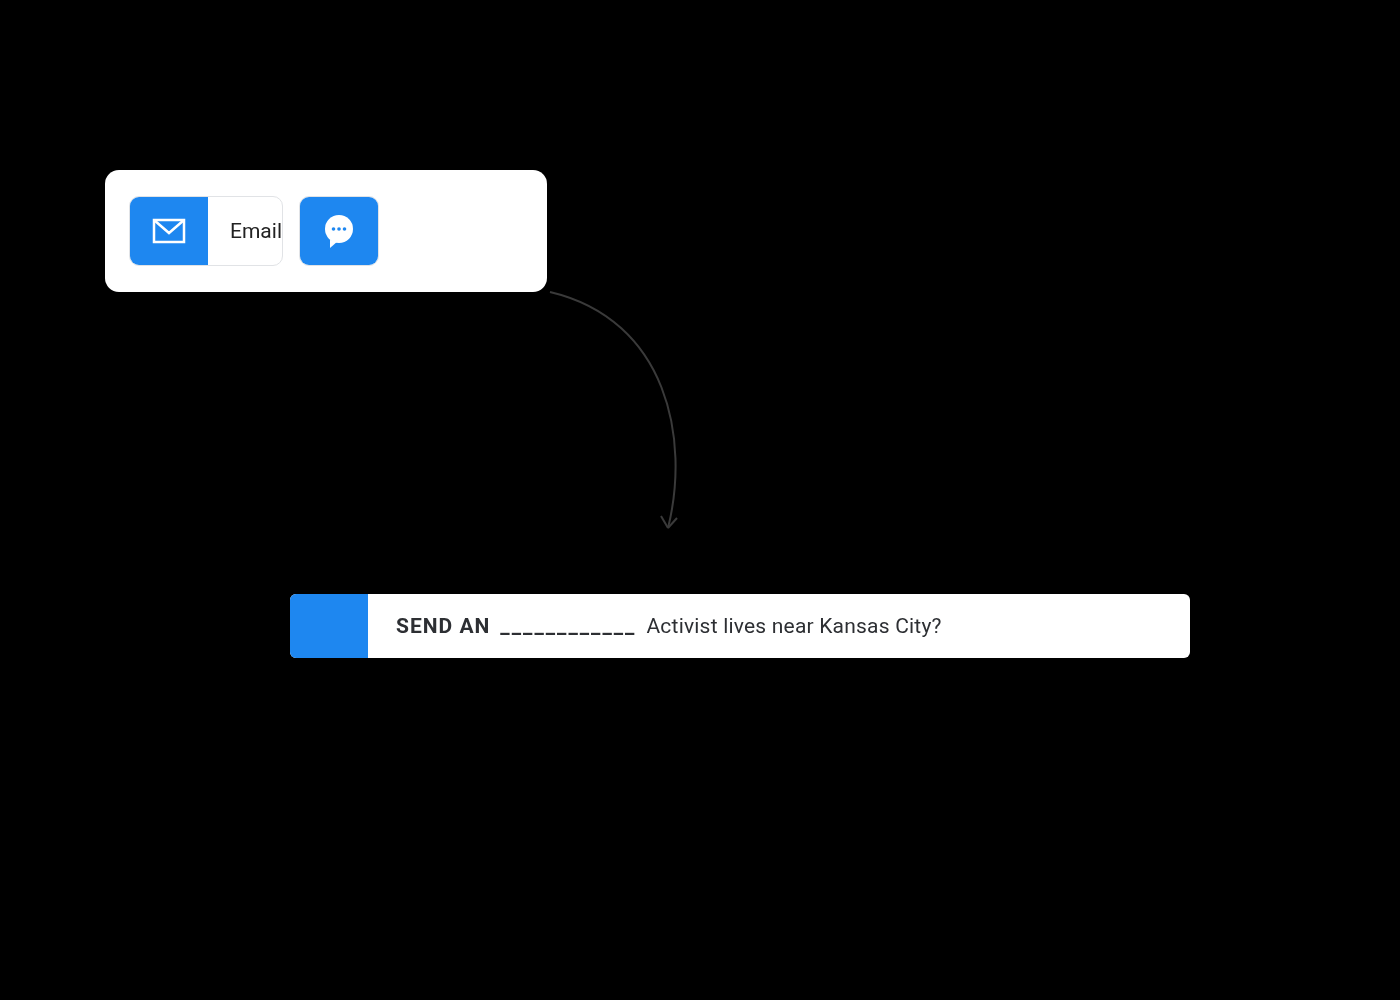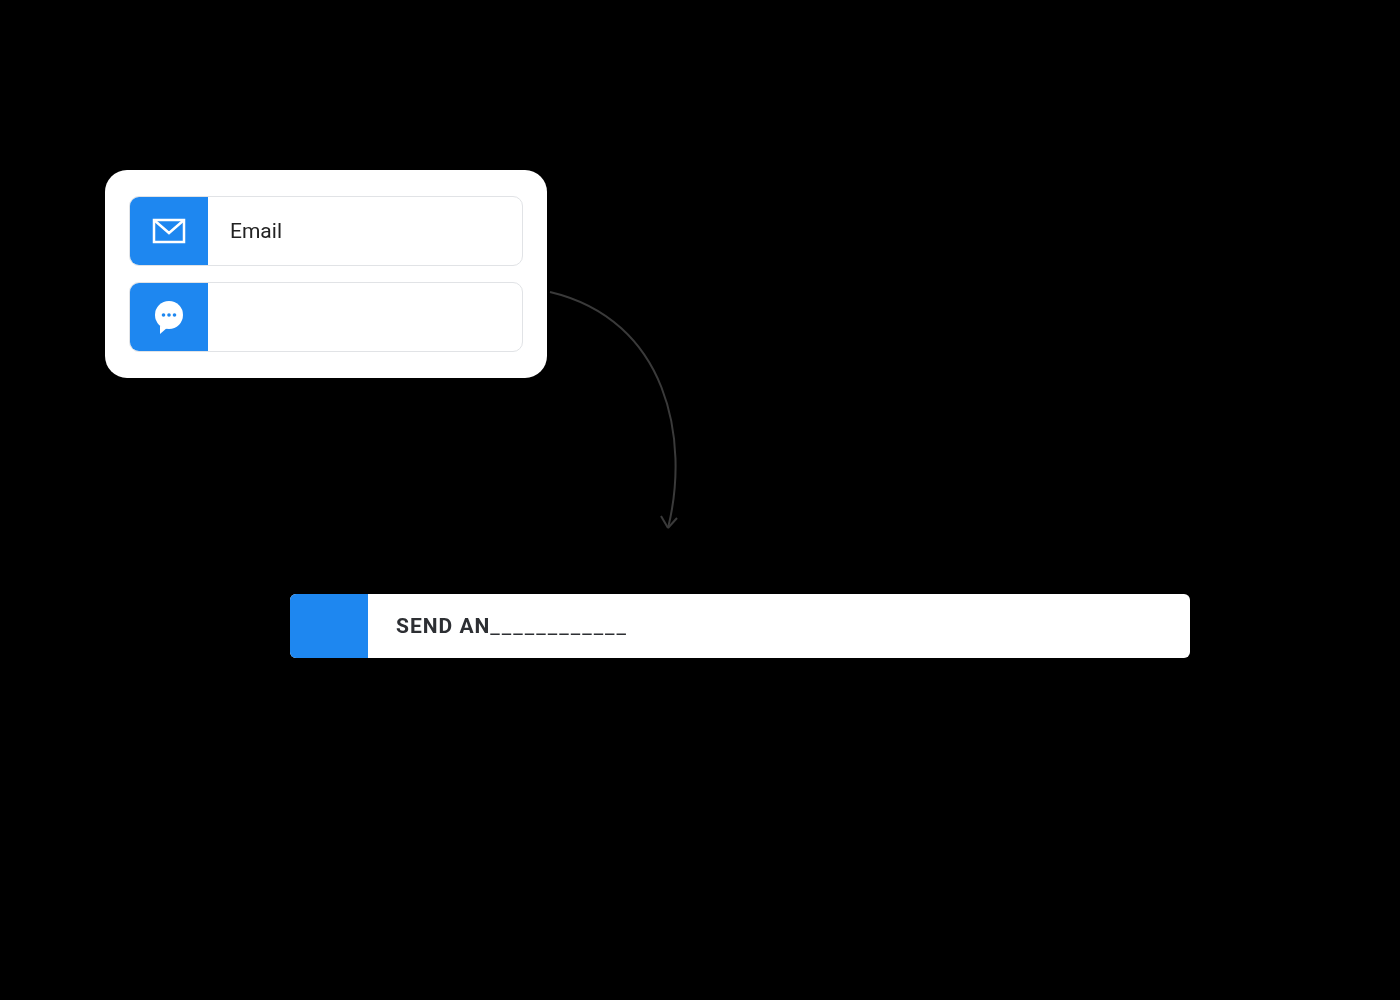--- a/index.html
+++ b/index.html
@@ -6,25 +6,25 @@
   html, body { width: 1400px; height: 1000px; background: #000; font-family: -apple-system, BlinkMacSystemFont, "Segoe UI", Roboto, Helvetica, Arial, sans-serif; overflow: hidden; }
   .stage { position: relative; width: 1400px; height: 1000px; }
 
   
   .options-card {
     position: absolute;
     left: 105px;
     top: 170px;
     width: 442px;
     background: #fff;
-    border-radius: 22px;
+    border-radius: 14px;
     padding: 26px 24px;
     box-shadow: 0 30px 90px rgba(0,0,0,.45);
     display: flex;
-    flex-direction: column;
+    flex-direction: row;
     gap: 16px;
   }
   .option-row {
     display: flex;
     align-items: stretch;
     height: 70px;
     border: 1px solid #e1e3e6;
     border-radius: 10px;
     overflow: hidden;
     background: #fff;
@@ -79,22 +79,22 @@
   .action-text {
     flex: 1 1 auto;
     display: flex;
     align-items: center;
     padding-left: 28px;
     font-size: 21px;
     color: #2d2f33;
     letter-spacing: .2px;
     white-space: nowrap;
   }
-  .action-text .strong { font-weight: 700; letter-spacing: 1px; }
-  .action-text .blank { font-weight: 400; letter-spacing: 2px; margin-right: 10px; }
+  .action-text .strong { font-weight: 700; letter-spacing: 1px; margin-right: 10px; }
+  .action-text .blank { font-weight: 700; letter-spacing: 2px; margin-right: 10px; }
 </style>
 </head>
 <body>
 <div class="stage">
 
   <div class="options-card">
 
     <div class="option-row">
       <div class="option-icon">
         <svg width="40" height="40" viewBox="0 0 40 40" fill="none">
@@ -122,16 +122,17 @@
   <svg class="connector" viewBox="0 0 170 260">
     <path d="M 2 2 C 120 30 142 150 120 238" stroke="#3a3a3a" stroke-width="2" fill="none"></path>
     <path d="M 120 238 l -7 -12 m 7 12 l 9 -10" stroke="#3a3a3a" stroke-width="2" fill="none"></path>
   </svg>
 
   <div class="action-bar">
     <div class="action-left"></div>
     <div class="action-text">
       <span class="strong">SEND AN</span>
       <span class="blank">____________</span>
+      <span>Activist lives near Kansas City?</span>
     </div>
   </div>
 
 </div>
 
 </body></html>

